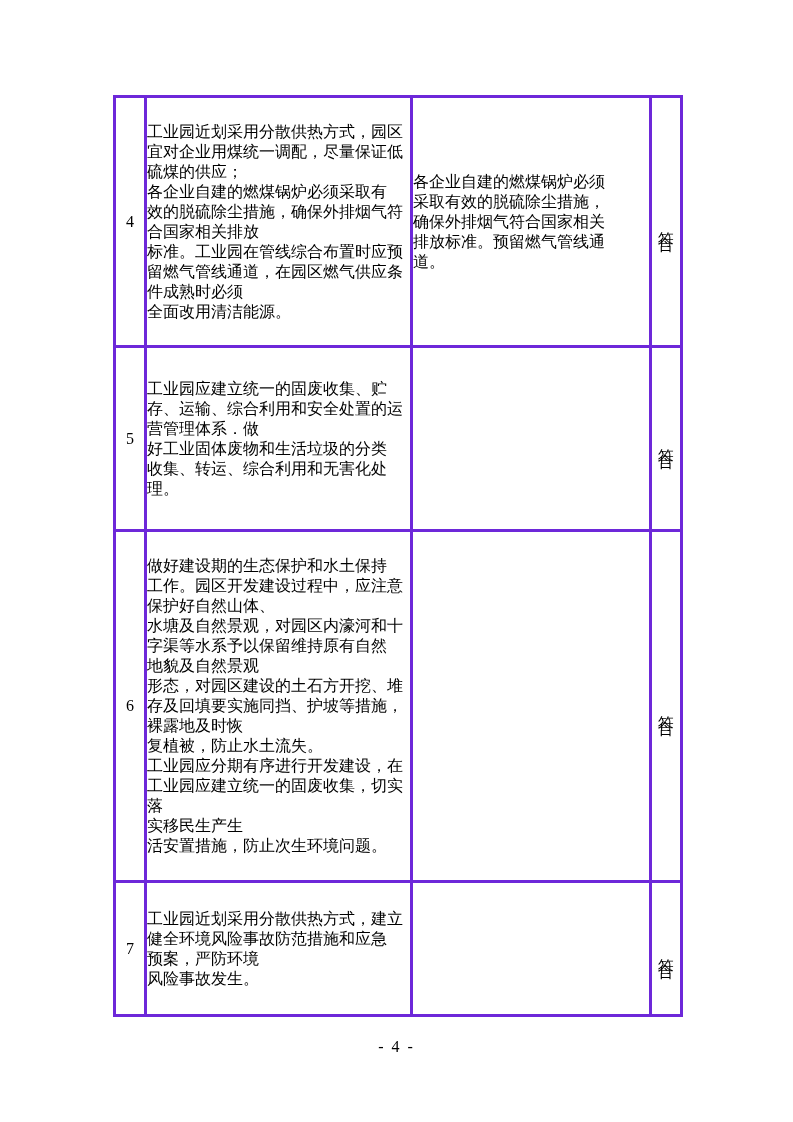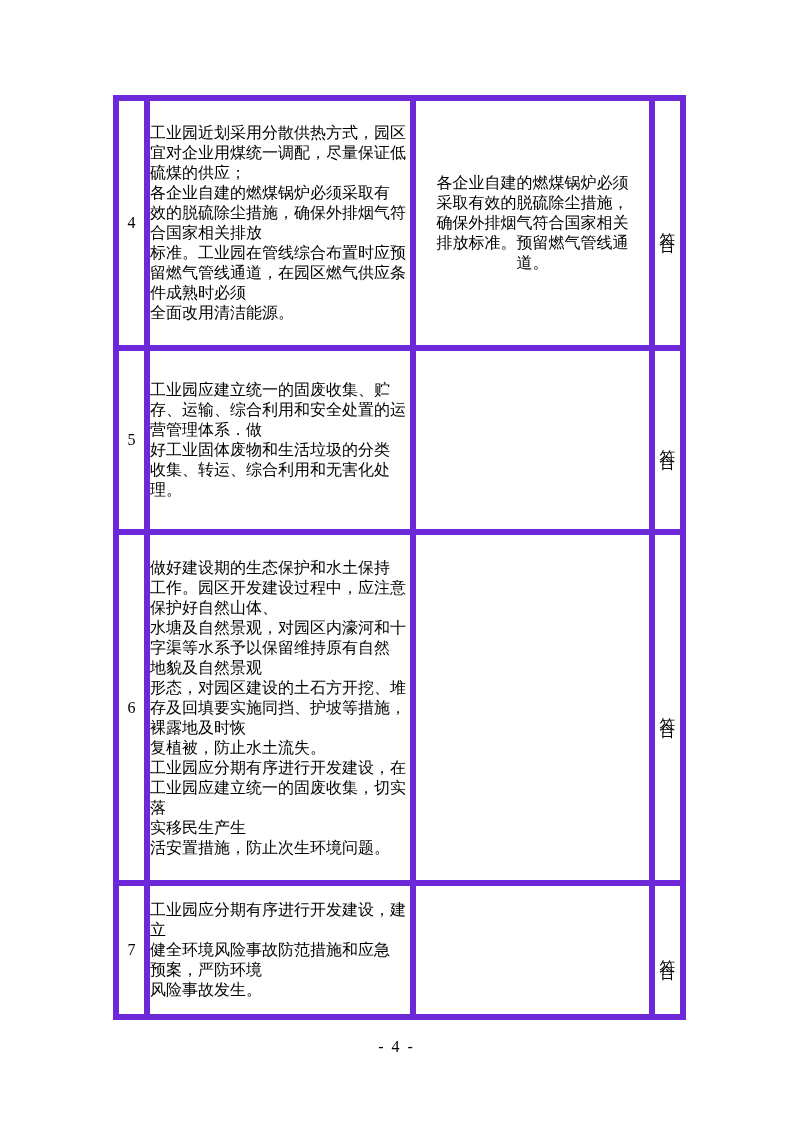--- a/index.html
+++ b/index.html
@@ -17,41 +17,41 @@
     overflow: hidden;
   }
   table.compliance {
     position: absolute;
     left: 113px; top: 95px;
     width: 567px;
     border-collapse: collapse;
     table-layout: fixed;
   }
   table.compliance td {
-    border: 6px solid #6d28d9;
+    border: 3px solid #6d28d9;
     font-size: 16px;
     line-height: 20px;
     vertical-align: middle;
     padding: 0;
     overflow: hidden;
   }
   tr.r0 { height: 250px; }
   tr.r1 { height: 184px; }
   tr.r2 { height: 351px; }
   tr.r3 { height: 134px; }
   td.no-cell { text-align: center; }
   td.req-cell {
     padding: 2px 2px 2px 8px;
     white-space: pre-line;
     text-align: left;
   }
   td.resp-cell {
     padding: 2px 8px 2px 8px;
     white-space: pre-line;
-    text-align: center;
+    text-align: left;
   }
   td.verdict-cell { text-align: center; }
   .verdict-text {
     display: inline-block;
     writing-mode: vertical-rl;
     text-orientation: upright;
     letter-spacing: 4px;
     line-height: 1.1;
     font-size: 16px;
   }
@@ -121,21 +121,21 @@
 复植被，防止水土流失。
 工业园应分期有序进行开发建设，在
 工业园应建立统一的固废收集，切实落
 实移民生产生
 活安置措施，防止次生环境问题。</td>
         <td class="resp-cell"></td>
         <td class="verdict-cell"><span class="verdict-text">符合</span></td>
       </tr>
       <tr class="r3">
         <td class="no-cell">7</td>
-        <td class="req-cell">工业园应分期有序进行开发建设，建立
+        <td class="req-cell">工业园近划采用分散供热方式，建立
 健全环境风险事故防范措施和应急
 预案，严防环境
 风险事故发生。</td>
         <td class="resp-cell"></td>
         <td class="verdict-cell"><span class="verdict-text">符合</span></td>
       </tr>
     </tbody>
   </table>
 
   <div class="page-number">- 4 -</div>

